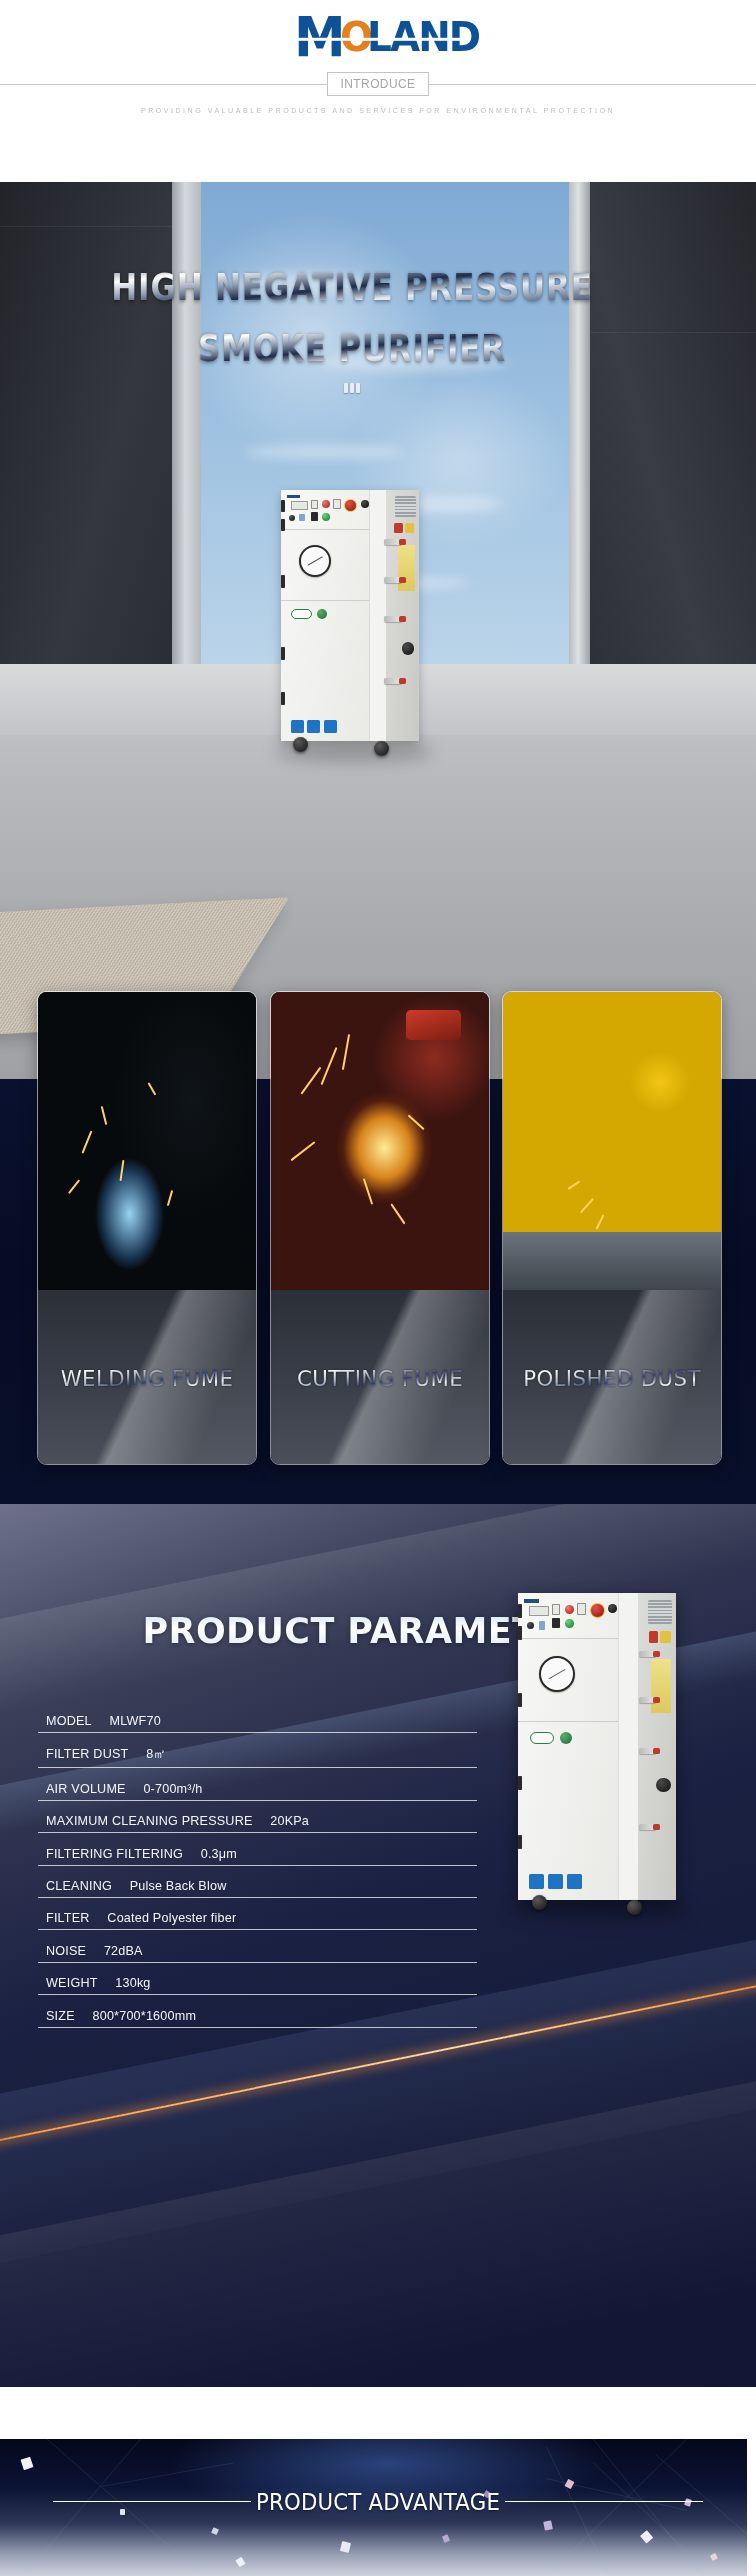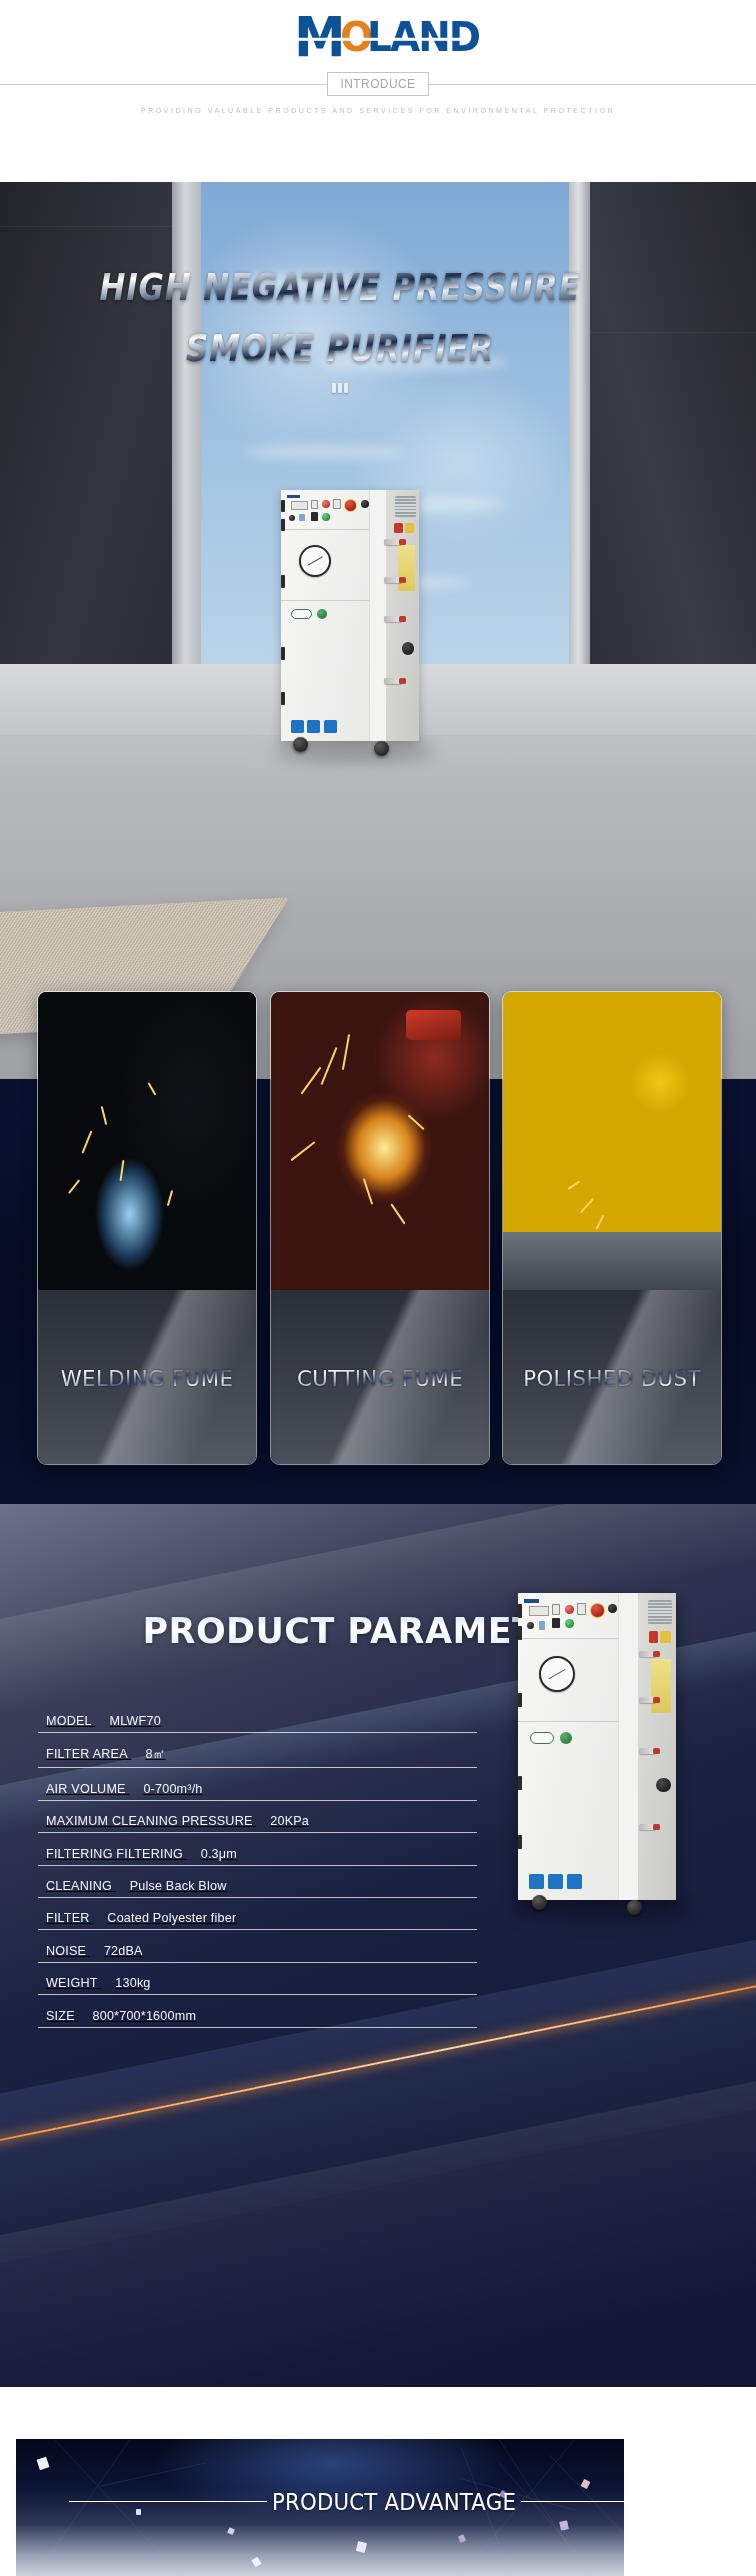--- a/index.html
+++ b/index.html
@@ -75,21 +75,21 @@
   }
   .hero-rug {
     position:absolute; left:-47px; top:723px; width:292px; height:126px;
     background:repeating-linear-gradient(92deg,#cfc7ba 0 1.6px,#bdb4a6 1.6px 3.2px);
     transform:skewX(-34deg) rotate(-3deg);
     border-radius:2.4px;
     box-shadow:0 6.3px 14.2px rgba(0,0,0,.18);
   }
 
   
-  .hero-title { position:absolute; left:4px; top:87px; width:672px; text-align:center;font-style:italic; }
+  .hero-title { position:absolute; left:16px; top:87px; width:672px; text-align:center; }
   .metal-text {
     font-family:"DejaVu Sans", sans-serif;
     font-weight:bold; display:inline-block;
     background:linear-gradient(175deg,#6e7a8c 0%,#ffffff 18%,#94a0b2 34%,#1e2c4a 50%,#e8eef5 66%,#7f8ca0 82%,#26324d 100%);
     -webkit-background-clip:text; background-clip:text;
     color:transparent; -webkit-text-fill-color:transparent;
     filter:drop-shadow(0.8px 1.6px 1.6px rgba(0,0,0,.45));
   }
   .hero-l1 { font-size:31px; letter-spacing:0.8px; transform:scaleY(1.18); }
   .hero-l2 { font-size:31px; letter-spacing:0.8px; transform:scaleY(1.18); margin-top:25px; }
@@ -198,31 +198,31 @@
     transform:rotate(-11.5deg);
     box-shadow:0 0 11px 2.4px rgba(255,150,60,.55); }
   .p-title {
     position:absolute; left:0; top:107px; width:756px; text-align:center;
     font-family:"DejaVu Sans", sans-serif; font-weight:bold;
     font-size:35px; letter-spacing:0.4px;
     background:linear-gradient(180deg,#cfe2f5 0%,#ffffff 42%,#dce9f7 100%);
     -webkit-background-clip:text; background-clip:text; color:transparent; -webkit-text-fill-color:transparent;
     filter:drop-shadow(0 1.6px 2.4px rgba(0,0,0,.4));
   }
-  .p-table { position:absolute; left:38px; top:210px; width:439px;text-decoration:underline; }
+  .p-table { position:absolute; left:38px; top:210px; width:439px; }
   .p-row { padding:0 0 4px 8px; border-bottom:0.8px solid rgba(255,255,255,.72); margin-bottom:13.4px; white-space:nowrap; }
   .p-row:last-child { margin-bottom:0; }
   .p-key { font-size:12.6px; color:#f4f6fa; letter-spacing:0.2px; }
   .p-val { font-size:12.6px; color:#f4f6fa; letter-spacing:0.2px; margin-left:14.2px; }
   .p-machine { position:absolute; left:518px; top:89px; width:229px; height:372px; }
 
   
   .white-gap { position:absolute; left:0; top:2387px; width:756px; height:9.5px; background:#fff; }
   .advantage {
-    position:absolute; left:16px; top:2439px; width:608px; height:137px; overflow:hidden;
+    position:absolute; left:0; top:2439px; width:747px; height:137px; overflow:hidden;
     background:
       radial-gradient(ellipse 45% 65% at 52% 18%, rgba(70,110,190,.55), transparent 65%),
       linear-gradient(180deg,#05081c 0%,#0b1334 35%,#2e3758 62%,#9aa2b6 85%,#cdd2dc 100%);
   }
   .adv-web { position:absolute; left:0; top:0; width:100%; height:100%; opacity:.22; }
   .conf { position:absolute; border-radius:0.8px; }
   .adv-row { position:absolute; left:0; top:50px; width:756px; display:flex; align-items:center; justify-content:center; gap:0; }
   .adv-line { width:198px; height:1.6px; background:#ffffff; }
   .adv-text {
     font-family:"DejaVu Sans", sans-serif; font-weight:normal;
@@ -389,21 +389,21 @@
   <div class="p-streak"></div>
 
   <div class="p-title">PRODUCT PARAMETERS</div>
 
   <div class="p-table">
     <div class="p-row">
       <span class="p-key">MODEL</span>
       <span class="p-val">MLWF70</span>
     </div>
     <div class="p-row">
-      <span class="p-key">FILTER AREA</span>
+      <span class="p-key">FILTER DUST</span>
       <span class="p-val">8㎡</span>
     </div>
     <div class="p-row">
       <span class="p-key">AIR VOLUME</span>
       <span class="p-val">0-700m³/h</span>
     </div>
     <div class="p-row">
       <span class="p-key">MAXIMUM CLEANING PRESSURE</span>
       <span class="p-val">20KPa</span>
     </div>

